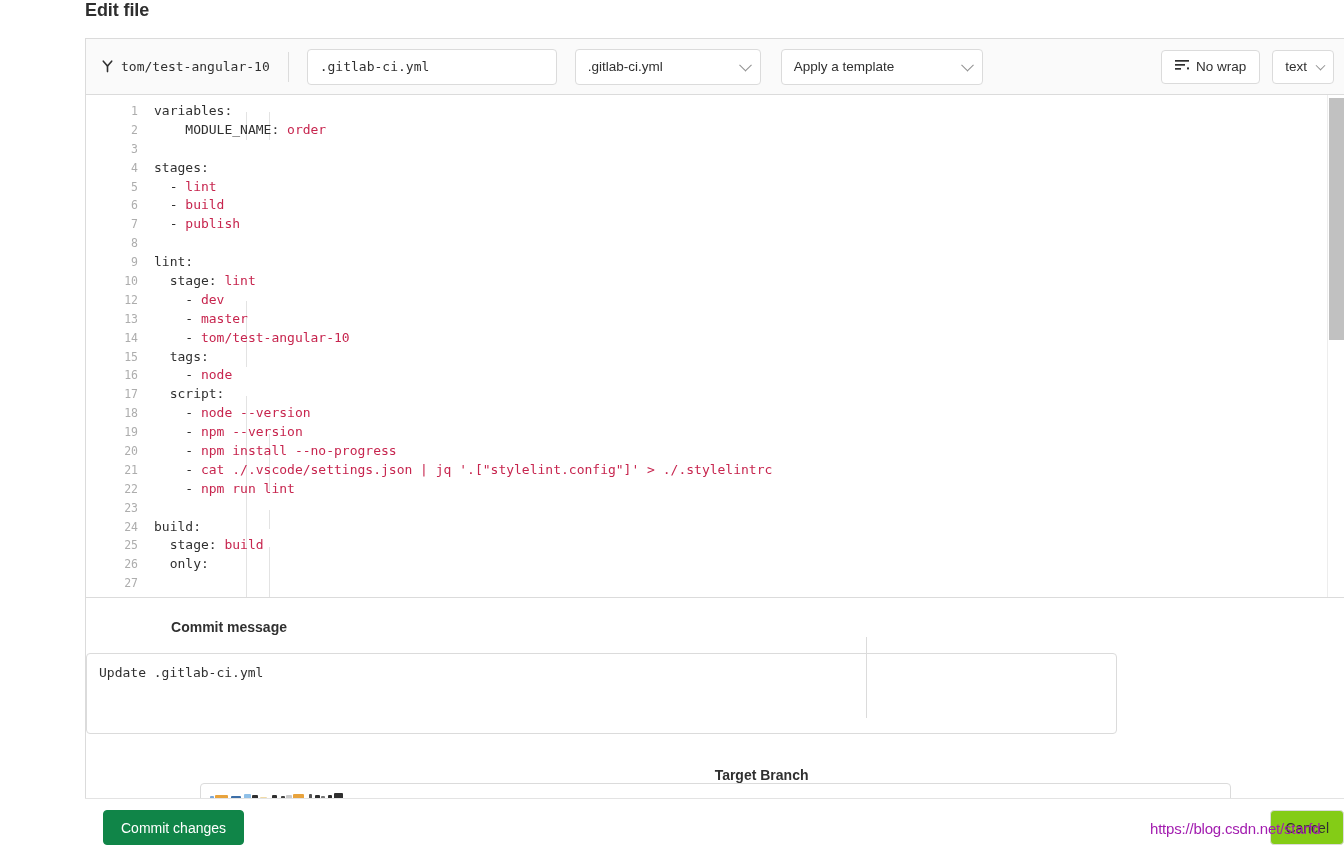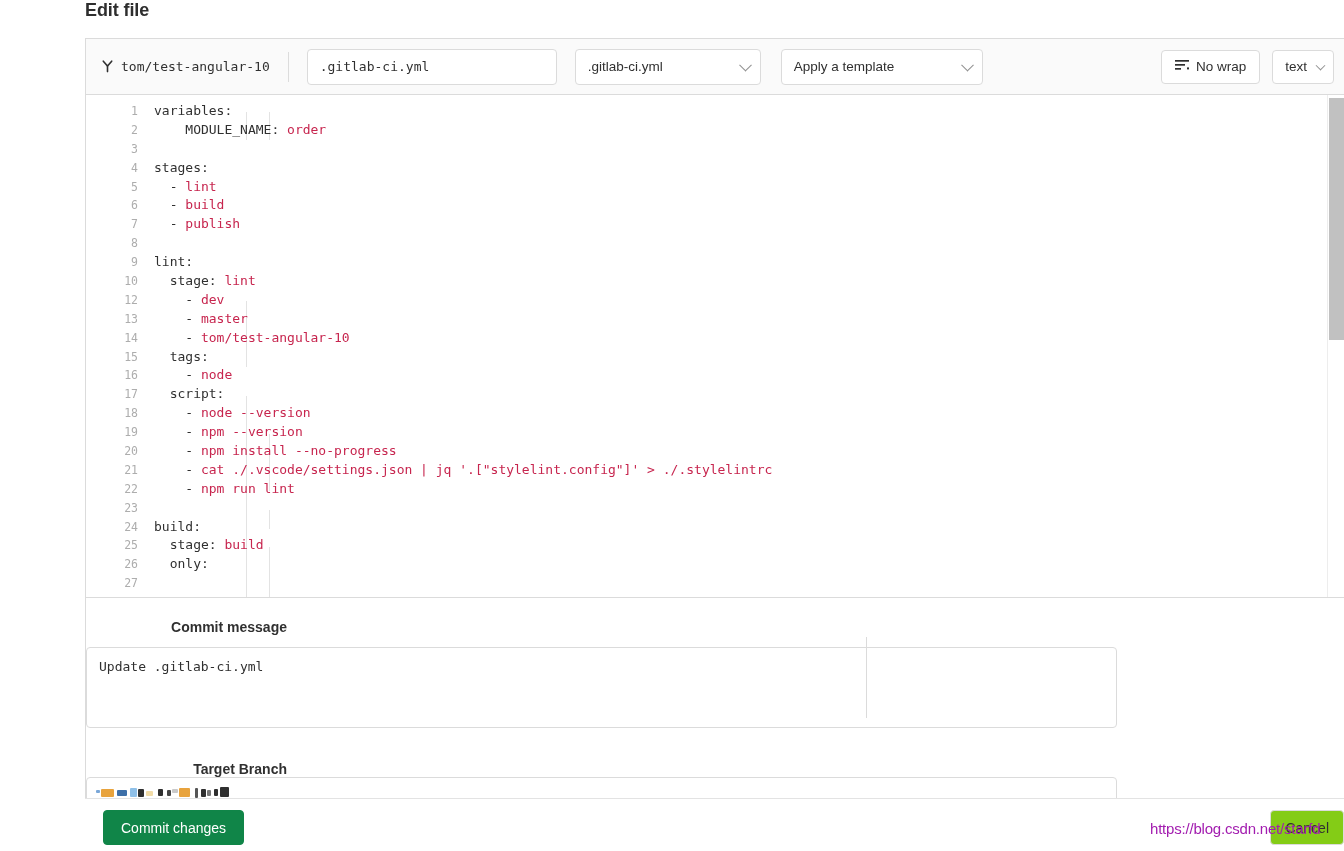--- a/index.html
+++ b/index.html
@@ -150,33 +150,33 @@
 
   
   .form-area { position: relative; background: #fff; padding-top: 12px; }
   .form-row { position: relative; display: flex; align-items: flex-start; flex-direction: column; }
   .form-label {
     width: 215px; text-align: right;
     font-size: 14px; font-weight: bold; color: #303030;
     padding-top: 9px; padding-right: 14px;
   }
   .commit-msg {
-    margin-top: 12px;
+    margin-top: 18px;
     width: 1031px; height: 81px;
     border: 1px solid #dbdbdb; border-radius: 4px;
     background: #fff; resize: none; outline: none;
     font-family: "DejaVu Sans Mono", monospace;
     font-size: 13px; color: #303030;
     padding: 10px 12px; line-height: 1.4;
   }
   .commit-msg-divider {
     position: absolute; left: 780px; top: 2px;
     width: 1px; height: 81px; background: #dbdbdb;
   }
-  .target-wrap { position: relative; margin-top: 20px; }
+  .target-wrap { position: relative; margin-top: 20px; align-items: center; }
   .target-input {
     width: 1031px; height: 36px;
     border: 1px solid #dbdbdb; border-radius: 4px;
     background: #fff; outline: none;
     font-size: 13px; padding: 0 10px;
   }
   
   .redacted {
     position: absolute; left: 10px; top: 8px;
     width: 140px; height: 22px;

